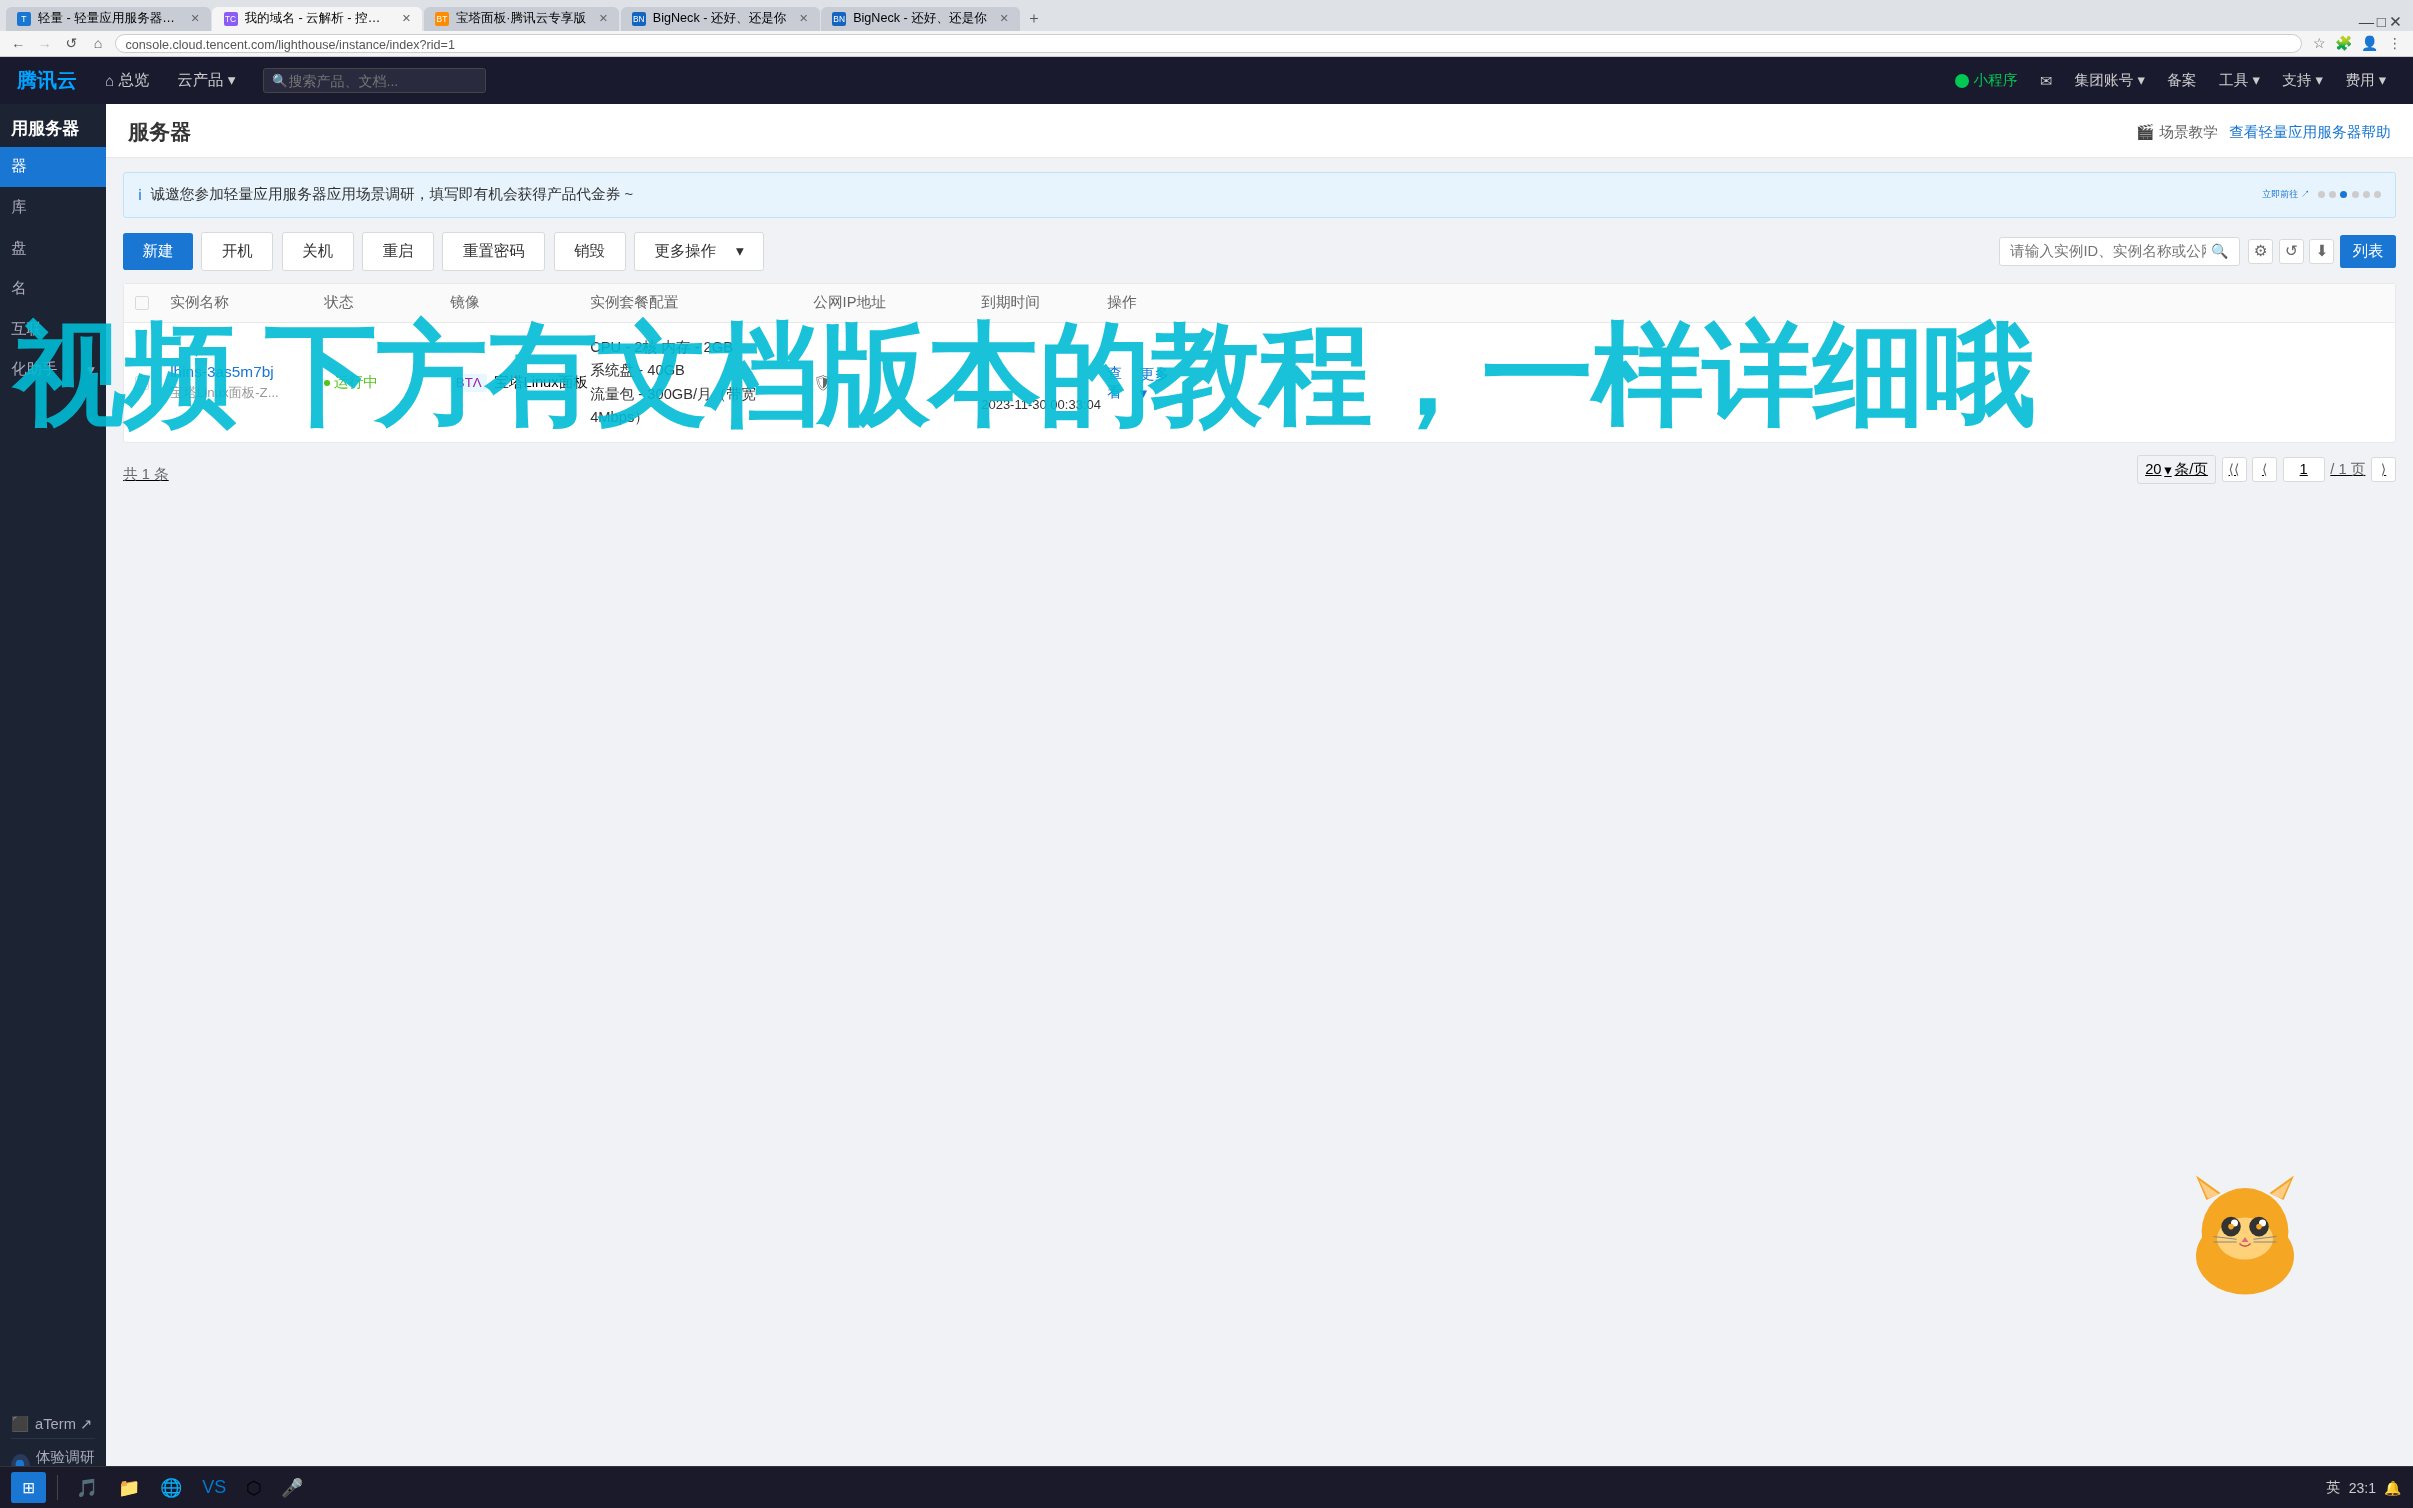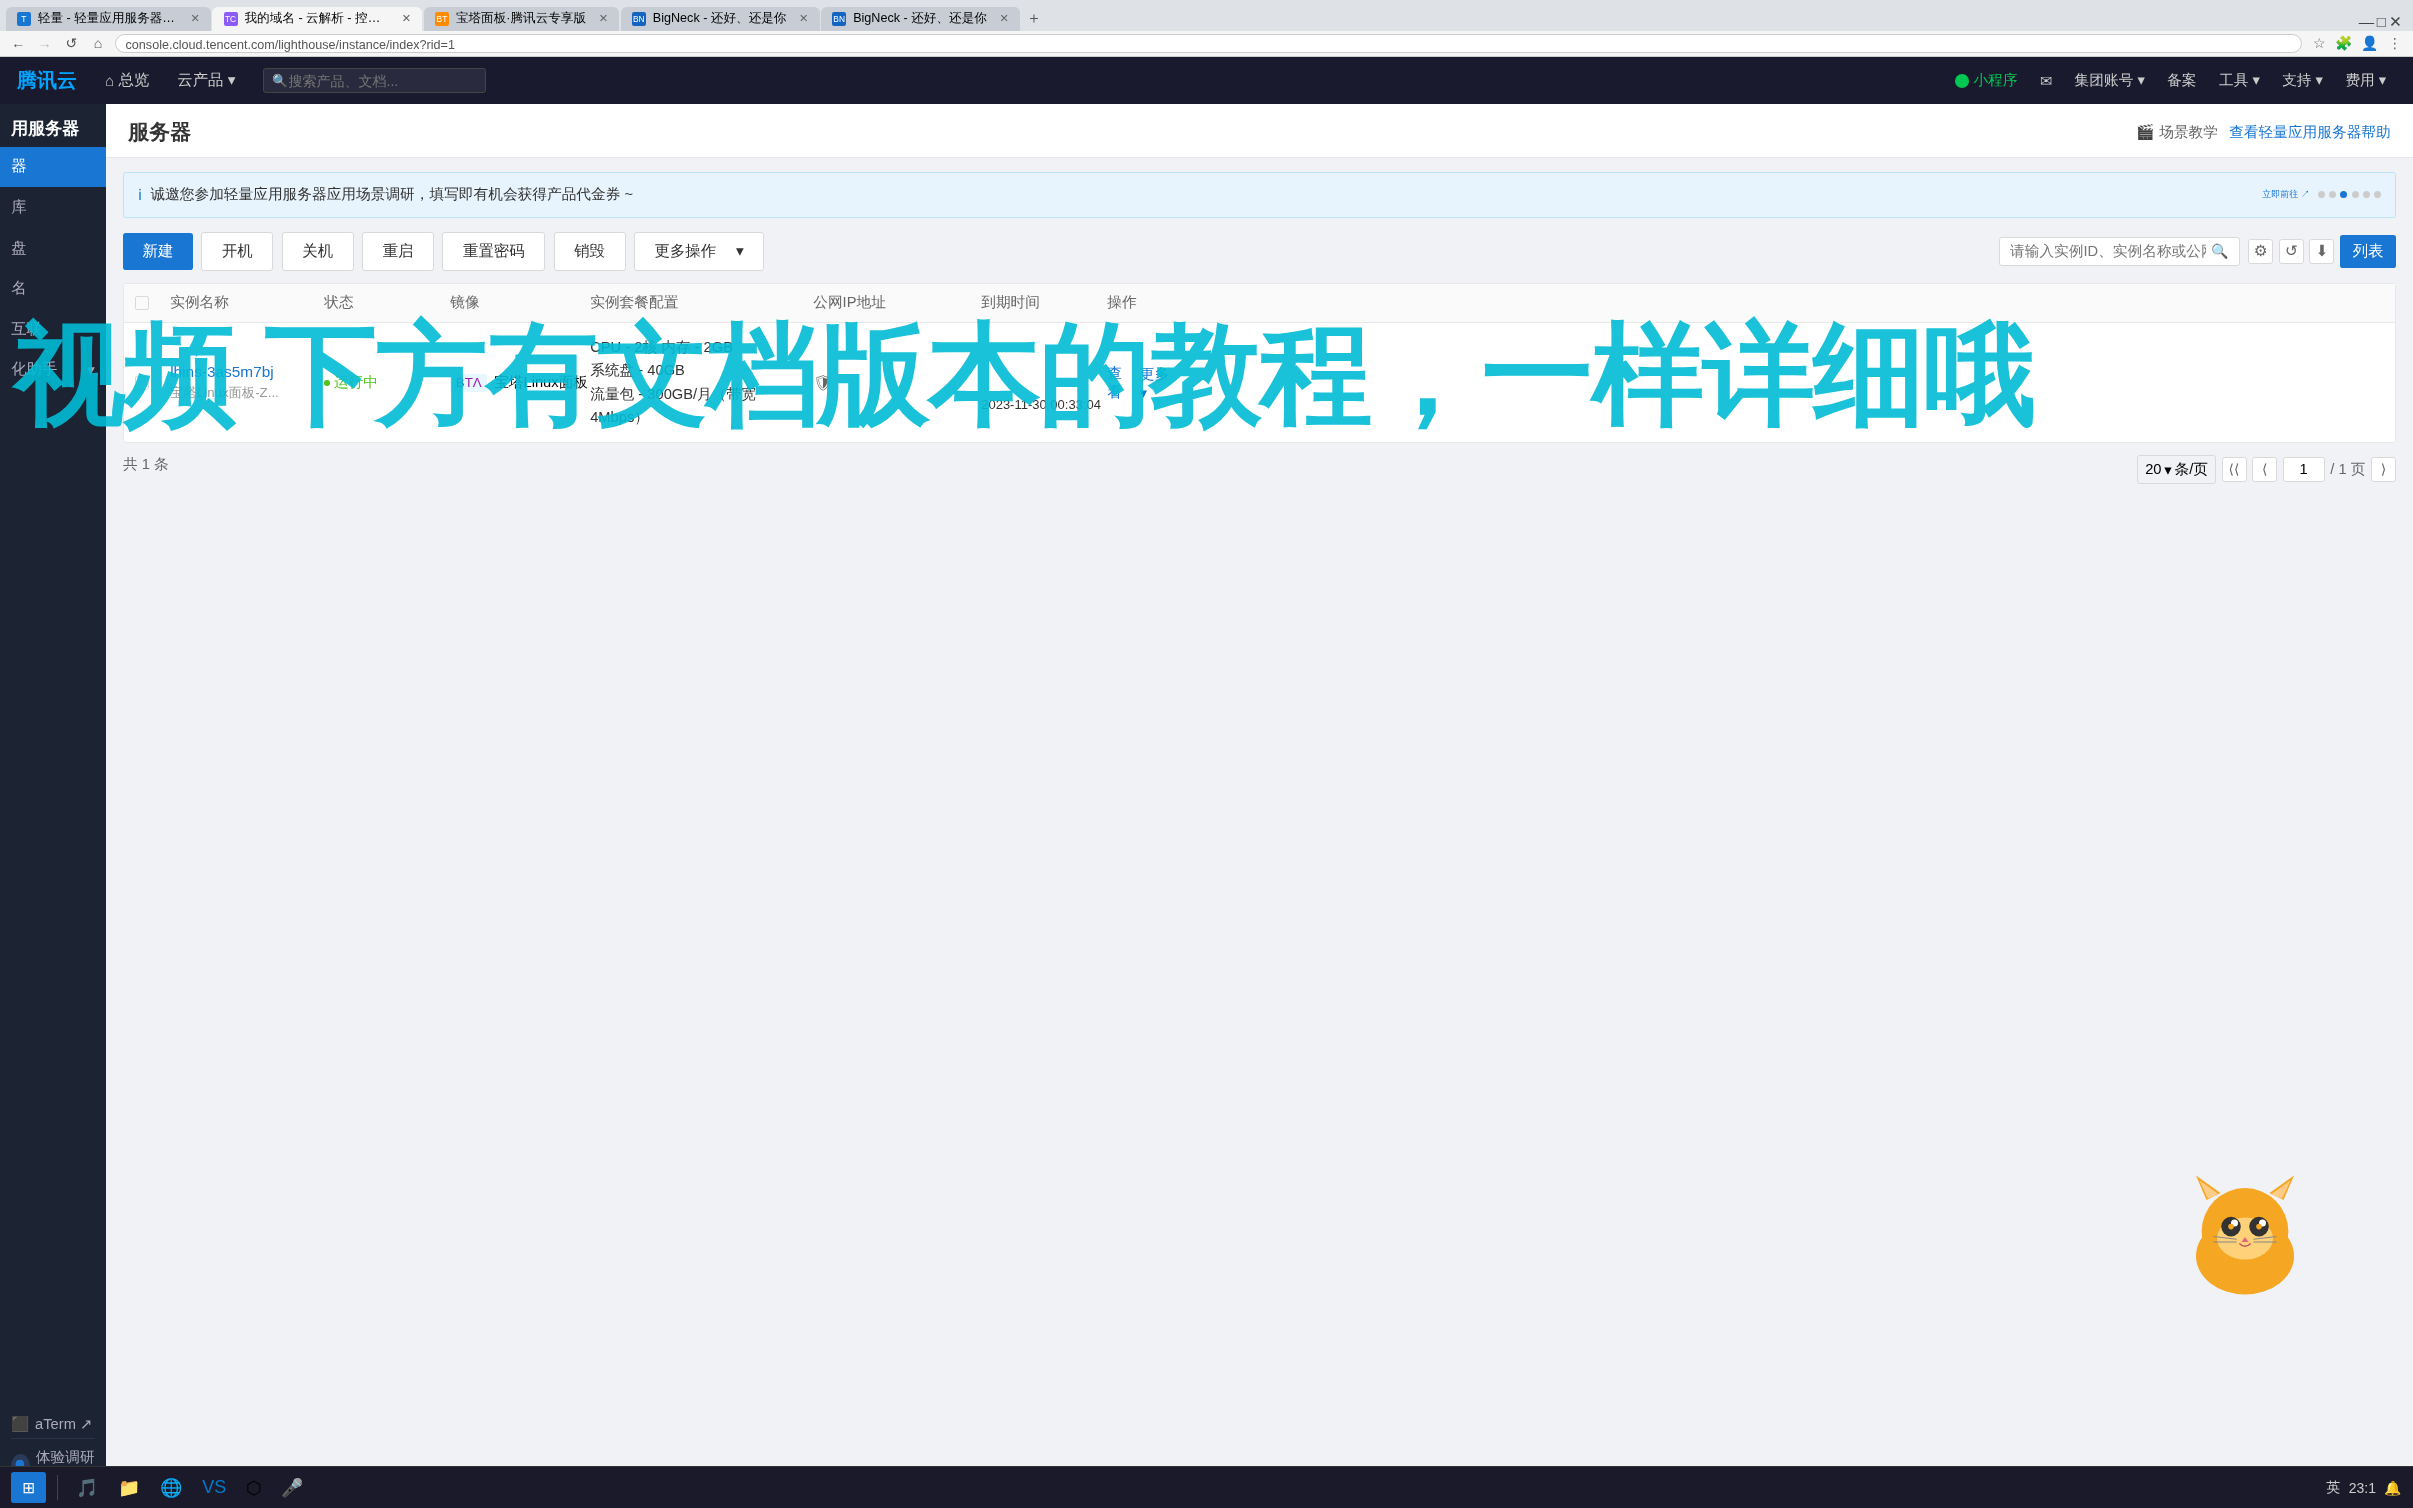--- a/index.html
+++ b/index.html
@@ -83,21 +83,21 @@
     .status-running { color: #52c41a; font-size: 14.7px; display: flex; align-items: center; gap: 4.2px; }
     .status-dot { width: 5.6px; height: 5.6px; border-radius: 50%; background: #52c41a; }
     .instance-name { color: #1976d2; font-size: 15.4px; font-weight: 500; }
     .instance-sub { color: #999; font-size: 13.3px; margin-top: 2.8px; }
     .image-tag { background: #e6f7ff; color: #a21caf; padding: 1.4px 5.6px; border-radius: 2.1px; font-size: 13.3px; margin-right: 2.8px; }
     .spec-line { font-size: 14.7px; color: #333; line-height: 1.6; }
     .action-link { color: #1976d2; font-size: 14.7px; cursor: pointer; }
     .action-more { color: #1976d2; font-size: 14.7px; cursor: pointer; }
 
     
-    .pagination { display: flex; align-items: flex-start; justify-content: space-between; padding: 11.2px 17px; }
+    .pagination { display: flex; align-items: flex-end; justify-content: space-between; padding: 11.2px 17px; text-decoration: underline; }
     .total-text { font-size: 14.7px; color: #666; }
     .page-controls { display: flex; align-items: center; gap: 5.6px; }
     .page-size-select { border: 0.7px solid #d9d9d9; border-radius: 2.8px; padding: 4.2px 7px; font-size: 14.7px; display: flex; align-items: center; gap: 2.8px; }
     .page-btn { width: 25px; height: 25px; border: 0.7px solid #d9d9d9; border-radius: 2.8px; display: flex; align-items: center; justify-content: center; font-size: 14px; color: #666; cursor: pointer; background: white; }
     .page-input { width: 42px; height: 25px; border: 0.7px solid #d9d9d9; border-radius: 2.8px; text-align: center; font-size: 14.7px; }
     .page-total { font-size: 14.7px; color: #666; }
 
     
     .overlay-text { position: fixed; top: 300px; left: 0; right: 0; z-index: 100; pointer-events: none; }
     .overlay-main { font-size: 112px; font-weight: bold; color: #00bcd4; opacity: 0.9; white-space: nowrap; letter-spacing: -1.4px; padding: 0 14px; }

